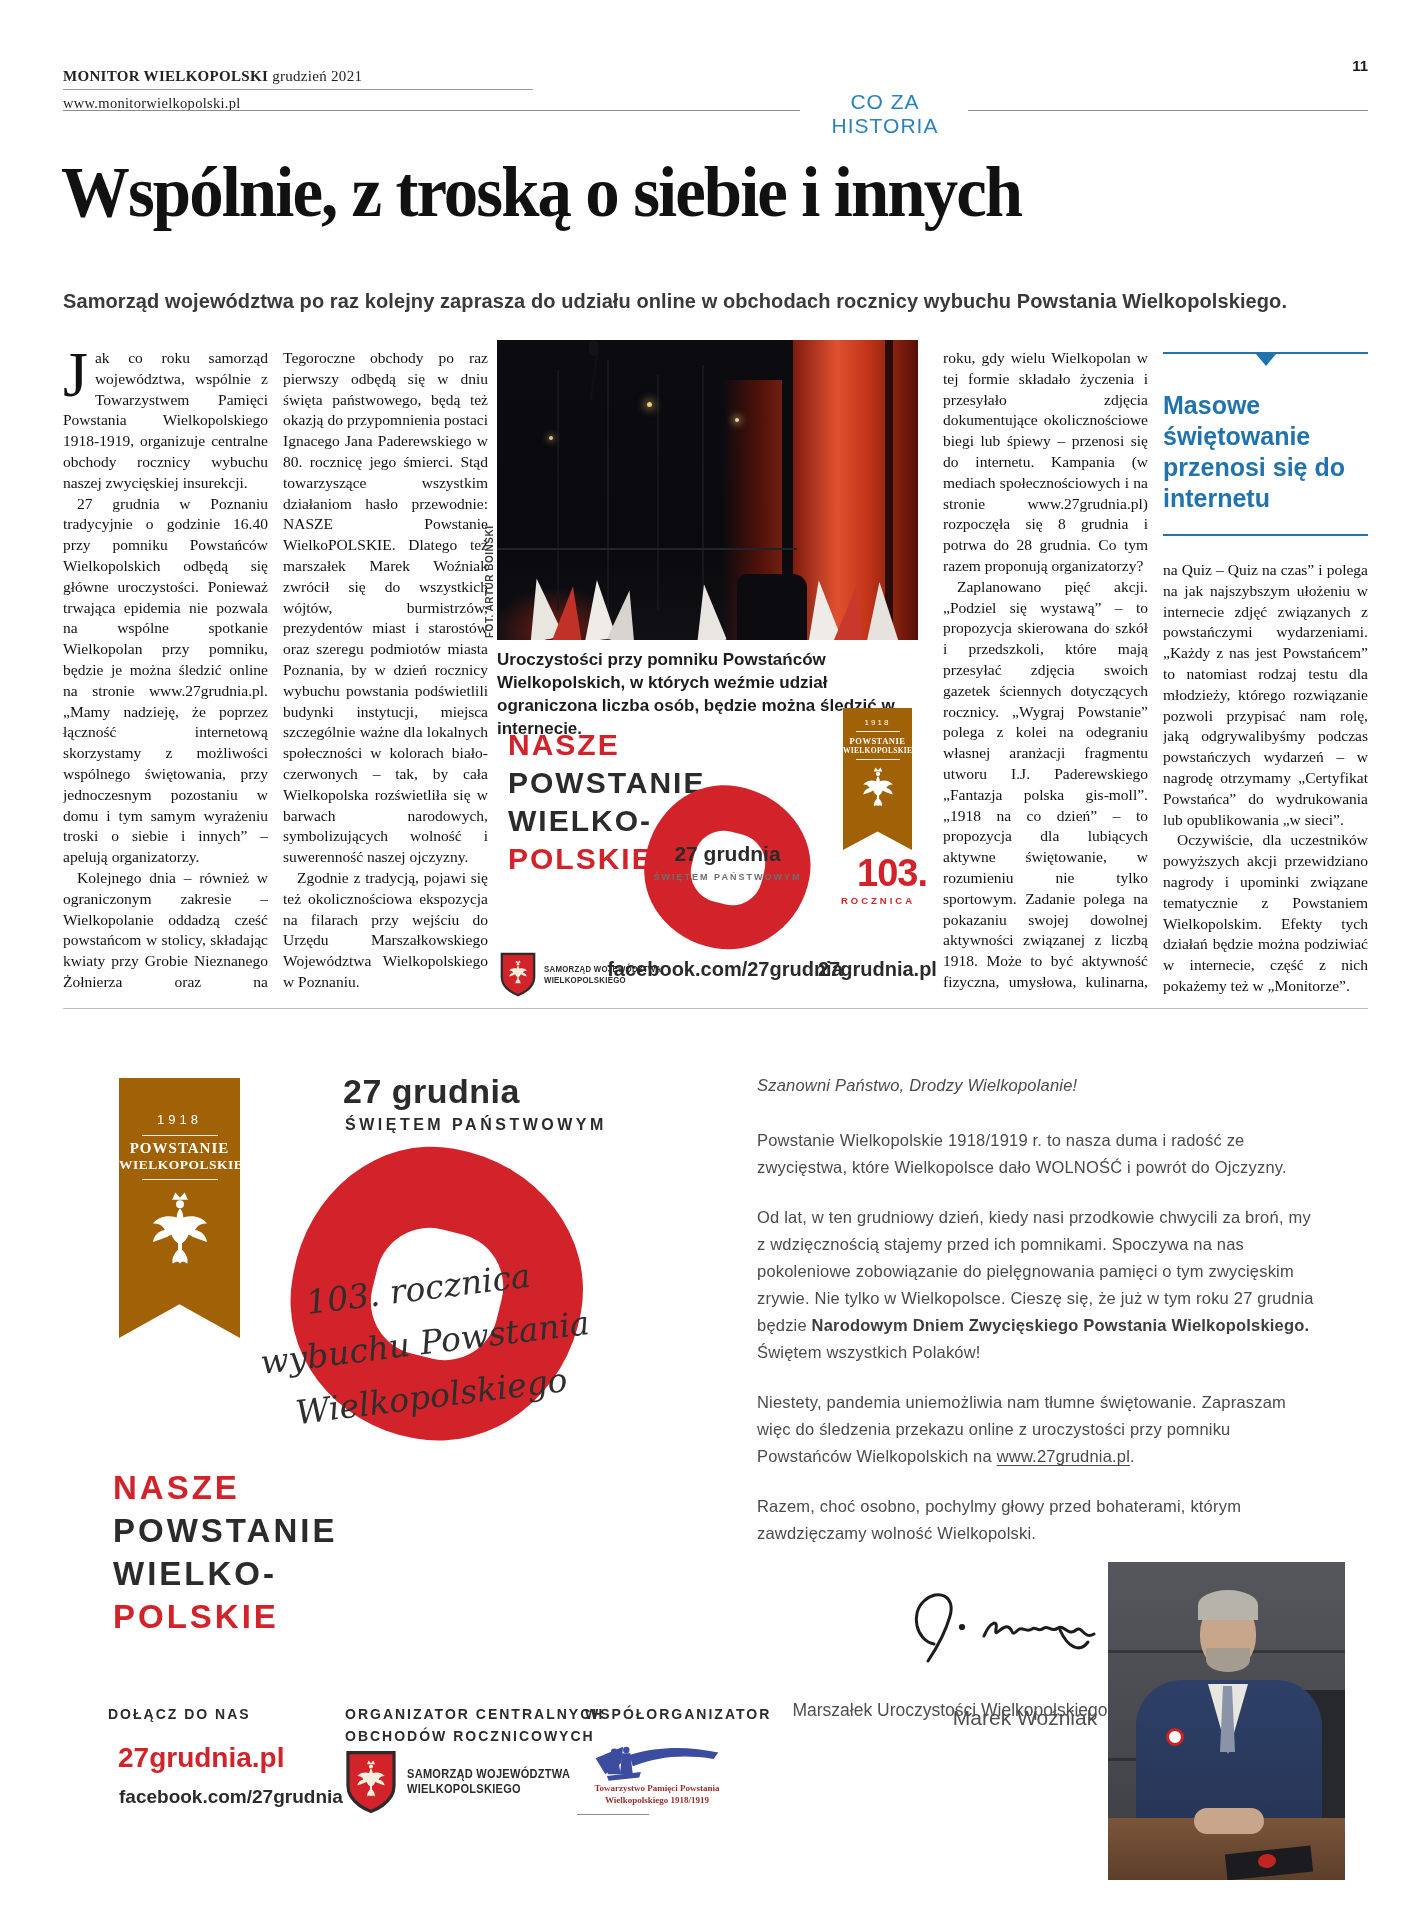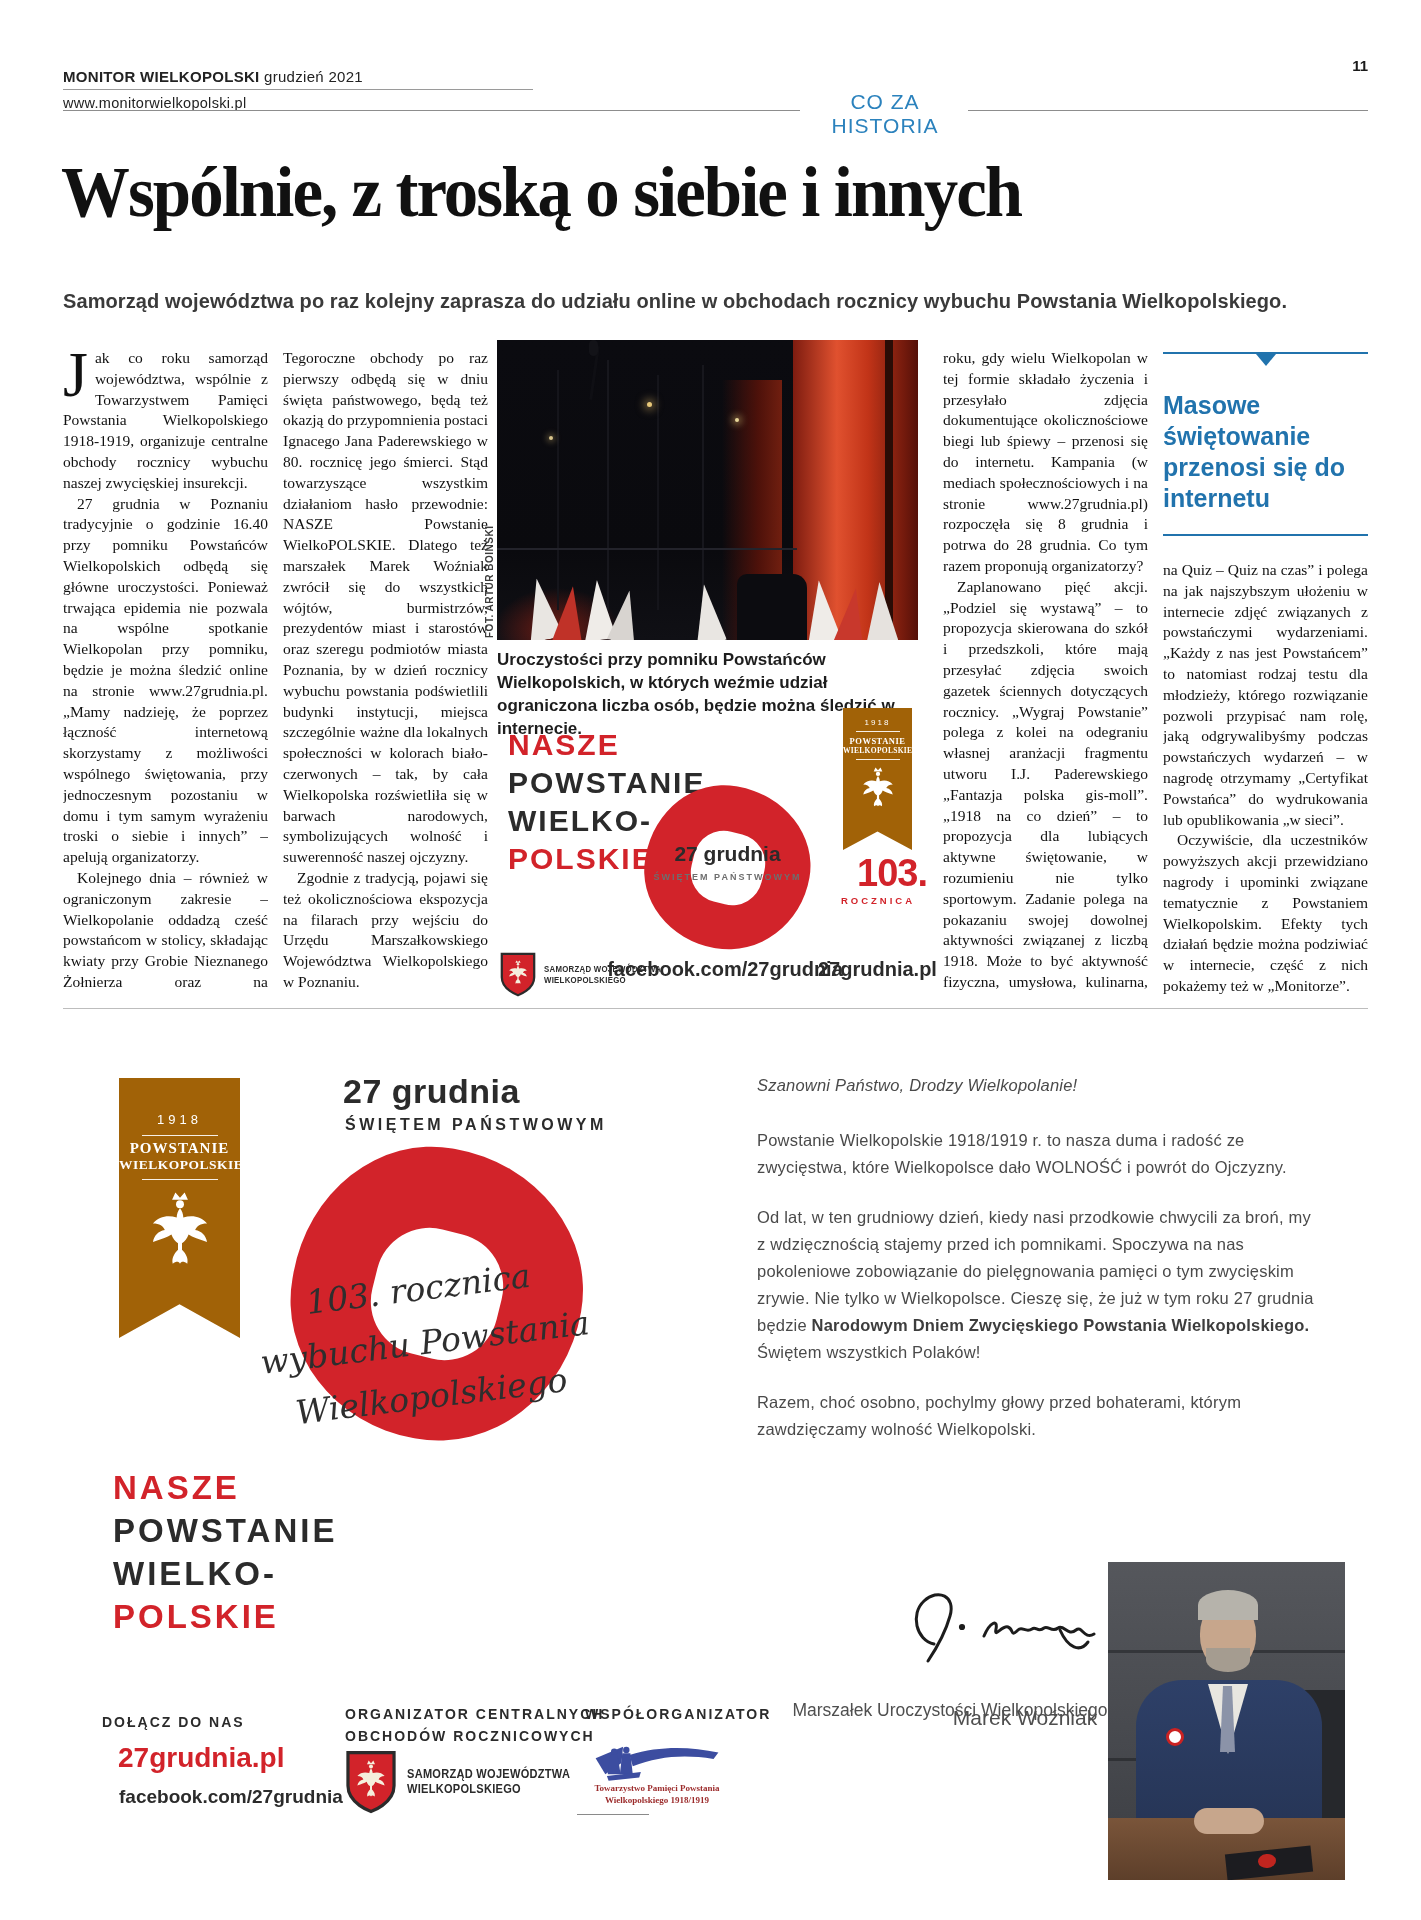--- a/index.html
+++ b/index.html
@@ -3,21 +3,21 @@
 <meta charset="utf-8">
 <style>
   html,body{margin:0;padding:0;background:#e8e8e8;}
   .page{position:relative;width:1421px;height:1920px;background:#ffffff;margin:0 auto;overflow:hidden;
         font-family:"Liberation Sans",sans-serif;color:#1a1a1a;}
   .abs{position:absolute;}
   .serif{font-family:"Liberation Serif",serif;}
   .rule{background:#9a9a9a;height:1px;}
   .red{color:#d2232a;}
   
-  .mast-line{font-size:15px;letter-spacing:.3px;color:#222;}
+  .mast-line{font-size:15px;letter-spacing:.3px;color:#222;font-family:Liberation Serif, serif;}
   .mast-line b{font-weight:700;}
   .section-title{font-size:21px;color:#2b82bd;letter-spacing:1px;font-weight:400;}
   
   .headline{font-family:"Liberation Serif",serif;font-weight:700;font-size:71px;letter-spacing:-2px;
             transform:scaleX(.97);transform-origin:left;white-space:nowrap;color:#111;}
   .lead{font-size:20px;font-weight:600;color:#3a3a3a;letter-spacing:.1px;white-space:nowrap;}
   
   .col{width:205px;font-family:"Liberation Serif",serif;font-size:15.5px;line-height:20.8px;
        text-align:justify;color:#111;}
   .col p{margin:0;}
@@ -225,20 +225,21 @@
     <div class="red">NASZE</div>
     <div>POWSTANIE</div>
     <div>WIELKO-</div>
     <div class="red">POLSKIE</div>
   </div>
 
   <div class="abs letter" style="left:757px;top:1072px;">
     <p class="sal">Szanowni Państwo, Drodzy Wielkopolanie!</p>
     <p>Powstanie Wielkopolskie 1918/1919 r. to nasza duma i radość ze zwycięstwa, które Wielkopolsce dało WOLNOŚĆ i powrót do Ojczyzny.</p>
     <p><span>Od lat, w ten grudniowy dzień, kiedy nasi przodkowie chwycili za broń, my z wdzięcznością stajemy przed ich pomnikami. Spoczywa na nas pokoleniowe zobowiązanie do pielęgnowania pamięci o tym zwycięskim zrywie. Nie tylko w Wielkopolsce. Cieszę się, że już w tym roku 27 grudnia będzie </span><b>Narodowym Dniem Zwycięskiego Powstania Wielkopolskiego.</b><span> Świętem wszystkich Polaków!</span></p>
+    <p><span>Niestety, pandemia uniemożliwia nam tłumne świętowanie. Zapraszam więc do śledzenia przekazu online z uroczystości przy pomniku Powstańców Wielkopolskich na </span><u>www.27grudnia.pl</u><span>.</span></p>
     <p>Razem, choć osobno, pochylmy głowy przed bohaterami, którym zawdzięczamy wolność Wielkopolski.</p>
   </div>
 
   <svg class="abs" style="left:900px;top:1580px;" width="210" height="95" viewBox="0 0 210 95">
     <g stroke="#1c1c1c" stroke-width="3" fill="none" stroke-linecap="round">
       <path d="M34,64 C16,60 10,34 24,21 C38,8 56,16 50,36 C45,54 34,72 28,81"></path>
       <circle cx="62" cy="47" r="1.6" fill="#1c1c1c"></circle>
       <path d="M84,56 C90,42 98,39 96,49 C94,59 102,45 108,47 C114,49 110,58 118,50 C122,46 126,53 132,49 C136,46 138,53 144,48 C148,45 152,53 158,48 C164,44 168,57 176,50 C182,45 184,60 194,54"></path>
       <path d="M160,50 C168,68 180,73 188,62"></path>
     </g>
@@ -256,21 +257,21 @@
     <div class="pp" style="left:92px;top:38px;width:56px;height:70px;border-radius:48%;background:#c7a68c;"></div>
     <div class="pp" style="left:90px;top:28px;width:60px;height:30px;border-radius:50% 50% 0 0;background:#b6b3ab;"></div>
     <div class="pp" style="left:98px;top:86px;width:44px;height:24px;border-radius:0 0 50% 50%;background:#a59c90;"></div>
     <div class="pp" style="left:58px;top:166px;width:12px;height:12px;border-radius:50%;background:#fff;border:3px solid #c22;"></div>
     <div class="pp" style="left:0;top:256px;width:237px;height:62px;background:linear-gradient(180deg,#7a553a,#5d3f2a);"></div>
     <div class="pp" style="left:86px;top:246px;width:70px;height:26px;border-radius:14px;background:#c7a68c;"></div>
     <div class="pp" style="left:118px;top:288px;width:86px;height:26px;background:#1c1c20;transform:rotate(-6deg);"></div>
     <div class="pp" style="left:150px;top:292px;width:18px;height:14px;border-radius:50%;background:#c0251f;transform:rotate(-6deg);"></div>
   </div>
 
-  <div class="abs foot-label" style="left: 102px; top: 1703px; white-space: pre-line; margin-top: 8px;">DOŁĄCZ DO NAS</div>
+  <div class="abs foot-label" style="left: 108px; top: 1703px; white-space: pre-line;">DOŁĄCZ DO NAS</div>
   <div class="abs red" style="left:118px;top:1742px;font-size:28px;font-weight:800;">27grudnia.pl</div>
   <div class="abs" style="left:119px;top:1786px;font-size:19px;font-weight:700;color:#2b2b2b;">facebook.com/27grudnia</div>
 
   <div class="abs foot-label" style="left: 345px; top: 1703px; white-space: pre-line;">ORGANIZATOR CENTRALNYCH
 OBCHODÓW ROCZNICOWYCH</div>
   <div class="abs" style="left:345px;top:1750px;display:flex;align-items:center;gap:10px;">
     <svg width="52" height="64" viewBox="0 0 40 50">
       <path d="M2,2 H38 V28 C38,42 20,48 20,48 C20,48 2,42 2,28 Z" fill="#d2232a" stroke="#2b2b2b" stroke-width="2.5"></path>
       <use href="#eagle" x="7" y="5" width="26" height="36" fill="#f5efdd"></use>
     </svg>

